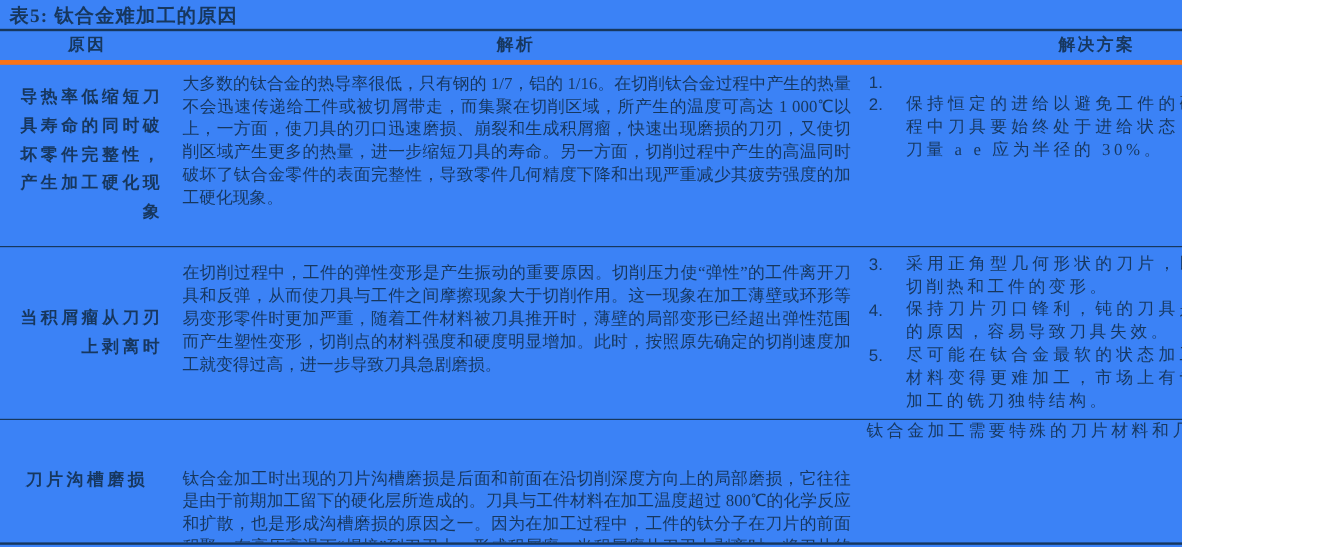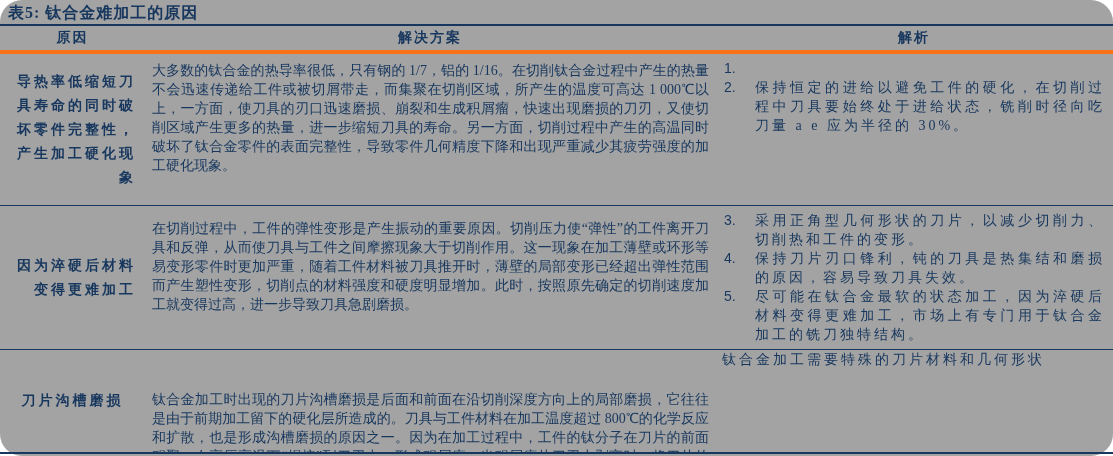--- a/index.html
+++ b/index.html
@@ -2,21 +2,21 @@
 <html><head>
 <meta charset="utf-8">
 <style>
   * { margin:0; padding:0; box-sizing:border-box; }
   html,body { background:#ffffff; }
   body {
     width:1113px; height:456px; overflow:hidden;
     font-family:"Liberation Serif", serif;
     color:#17375E;
   }
-  .page { width:1113px; height:456px; background:#a3a3a3;border-radius:22px; }
+  .page { width:985px; height:456px; background:#3b82f6; }
   .title {
     font-size:16px; font-weight:bold; letter-spacing:1px;
     padding:3px 0 3px 8px; height:26px;
     border-bottom:2px solid #17375E;
   }
   .grid-row {
     display:grid;
     grid-template-columns:145px 570px 398px;
     overflow:hidden;
   }
@@ -69,40 +69,40 @@
 <body>
 
 <div class="page">
 
   <div class="title">表5: 钛合金难加工的原因</div>
 
   <div>
 
     <div class="grid-row thead">
       <div class="th">原因</div>
+      <div class="th">解析</div>
       <div class="th">解决方案</div>
-      <div class="th">解析</div>
     </div>
 
     <div class="grid-row row row1">
       <div class="cell reason">导热率低缩短刀具寿命的同时破坏零件完整性，产生加工硬化现象</div>
       <div class="cell analysis">大多数的钛合金的热导率很低，只有钢的 1/7，铝的 1/16。在切削钛合金过程中产生的热量不会迅速传递给工件或被切屑带走，而集聚在切削区域，所产生的温度可高达 1 000℃以上，一方面，使刀具的刃口迅速磨损、崩裂和生成积屑瘤，快速出现磨损的刀刃，又使切削区域产生更多的热量，进一步缩短刀具的寿命。另一方面，切削过程中产生的高温同时破坏了钛合金零件的表面完整性，导致零件几何精度下降和出现严重减少其疲劳强度的加工硬化现象。</div>
       <div class="cell solutions">
         <div class="sol">
           <span class="sol-num">1.</span>
         </div>
         <div class="sol">
           <span class="sol-num">2.</span>
           <span class="sol-text">保持恒定的进给以避免工件的硬化，在切削过程中刀具要始终处于进给状态，铣削时径向吃刀量 a e 应为半径的 30%。</span>
         </div>
       </div>
     </div>
 
     <div class="grid-row row row2">
-      <div class="cell reason">因为淬硬后材料变得更难加工</div>
+      <div class="cell reason">当积屑瘤从刀刃上剥离时</div>
       <div class="cell analysis">在切削过程中，工件的弹性变形是产生振动的重要原因。切削压力使“弹性”的工件离开刀具和反弹，从而使刀具与工件之间摩擦现象大于切削作用。这一现象在加工薄壁或环形等易变形零件时更加严重，随着工件材料被刀具推开时，薄壁的局部变形已经超出弹性范围而产生塑性变形，切削点的材料强度和硬度明显增加。此时，按照原先确定的切削速度加工就变得过高，进一步导致刀具急剧磨损。</div>
       <div class="cell solutions">
         <div class="sol">
           <span class="sol-num">3.</span>
           <span class="sol-text">采用正角型几何形状的刀片，以减少切削力、切削热和工件的变形。</span>
         </div>
         <div class="sol">
           <span class="sol-num">4.</span>
           <span class="sol-text">保持刀片刃口锋利，钝的刀具是热集结和磨损的原因，容易导致刀具失效。</span>
         </div>

